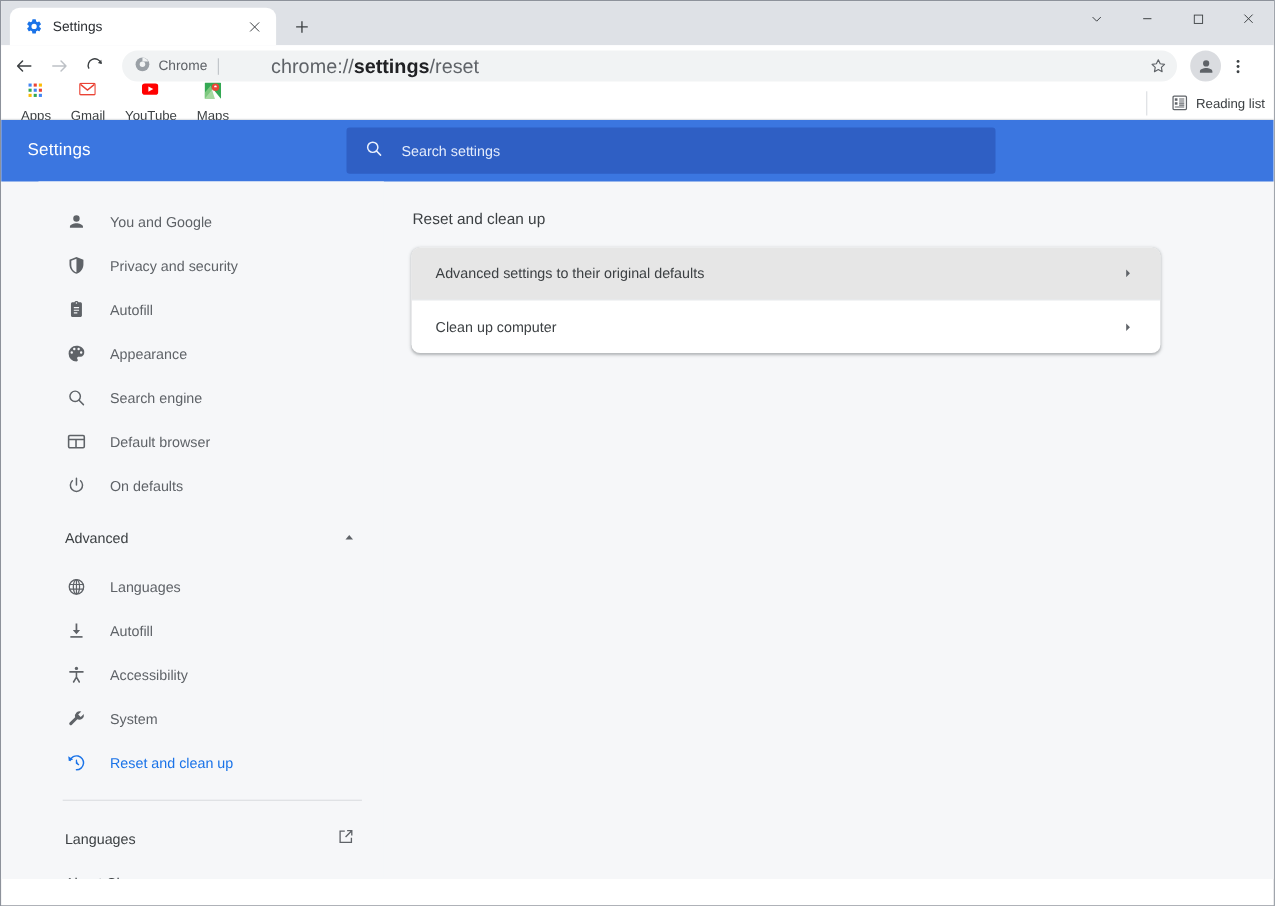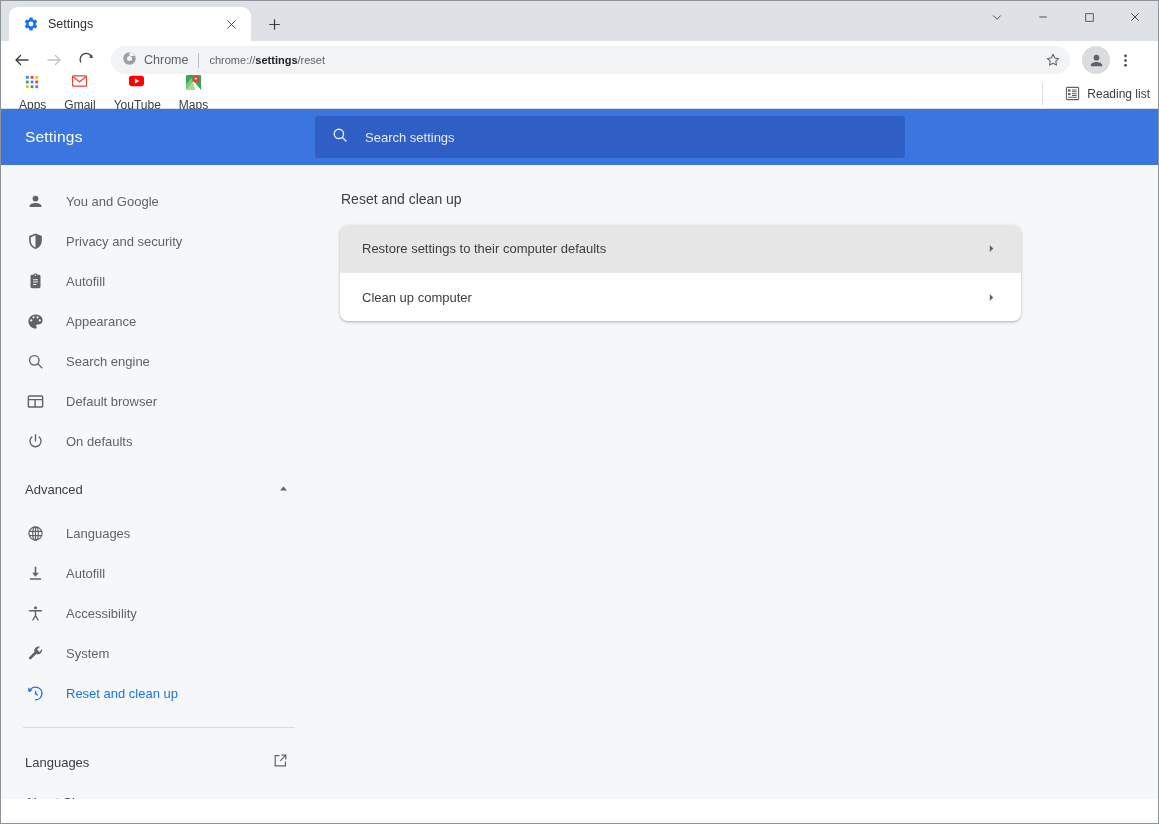--- a/index.html
+++ b/index.html
@@ -100,24 +100,25 @@
     display: flex; align-items: center; gap: 7px;
     font-size: 12.5px; color: #5f6368;
     white-space: nowrap;
   }
   .omni-sep {
     width: 1px; height: 15px; background: #bdc1c6;
     margin: 0 2px;
   }
   .omni-url {
     flex: 1 1 auto;
-    font-size: 11px;
+    font-size: 18px;
     color: #5f6368;
     white-space: nowrap;
     overflow: hidden;
+    margin-left: 37px;
   }
   .omni-url b { color: #202124; font-weight: 600; }
   .omni-star {
     width: 26px; height: 26px;
     display: flex; align-items: center; justify-content: center;
     border-radius: 50%;
     margin-left: auto;
   }
   .profile-btn {
     width: 28px; height: 28px; flex: 0 0 28px;
@@ -194,21 +195,21 @@
     flex: 1 1 auto;
     background: transparent;
     border: none;
     outline: none;
     color: #ffffff;
     font-family: "Liberation Sans", sans-serif;
     font-size: 13px;
   }
   .search-input::placeholder { color: #e3ebfb; opacity: 1; }
 
-  .body-row { display: flex; height: 634px; }
+  .body-row { display: flex; height: 634px; padding-left: 34px; }
 
   .sidebar {
     width: 314px;
     background: #f6f7f9;
     padding-top: 16px;
     flex: 0 0 314px;
   }
   .side-item {
     display: flex;
     align-items: center;
@@ -610,21 +611,21 @@
         <div class="side-plain">
           <span class="lbl">About Chrome</span>
         </div>
       </div>
 
       <div class="content">
         <div class="section-title">Reset and clean up</div>
 
         <div class="card">
           <div class="card-row hovered">
-            <span class="lbl">Restore settings to their computer defaults</span>
+            <span class="lbl">Advanced settings to their original defaults</span>
             <span class="row-arrow">
               <svg viewBox="0 0 16 16" width="11" height="11">
                   <path fill="#5f6368" d="M5.5 3 L10.5 8 L5.5 13z"></path>
                 </svg>
             </span>
           </div>
           <div class="card-row">
             <span class="lbl">Clean up computer</span>
             <span class="row-arrow">
               <svg viewBox="0 0 16 16" width="11" height="11">

